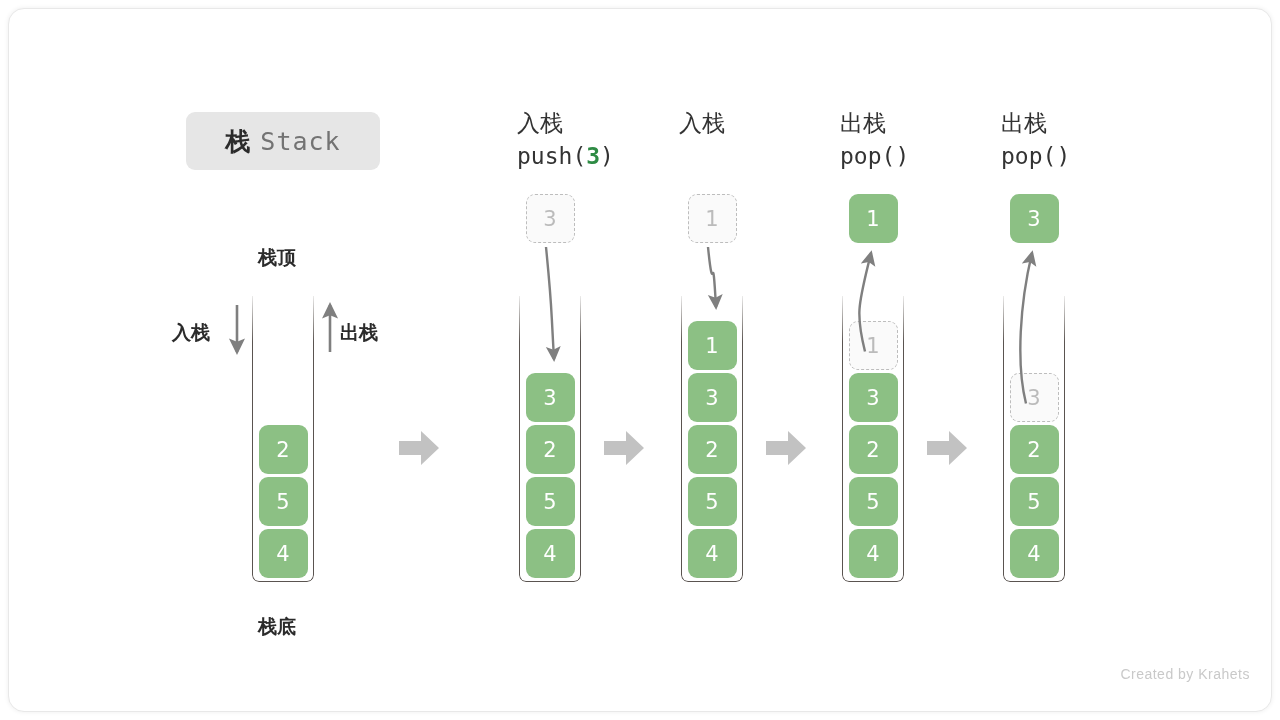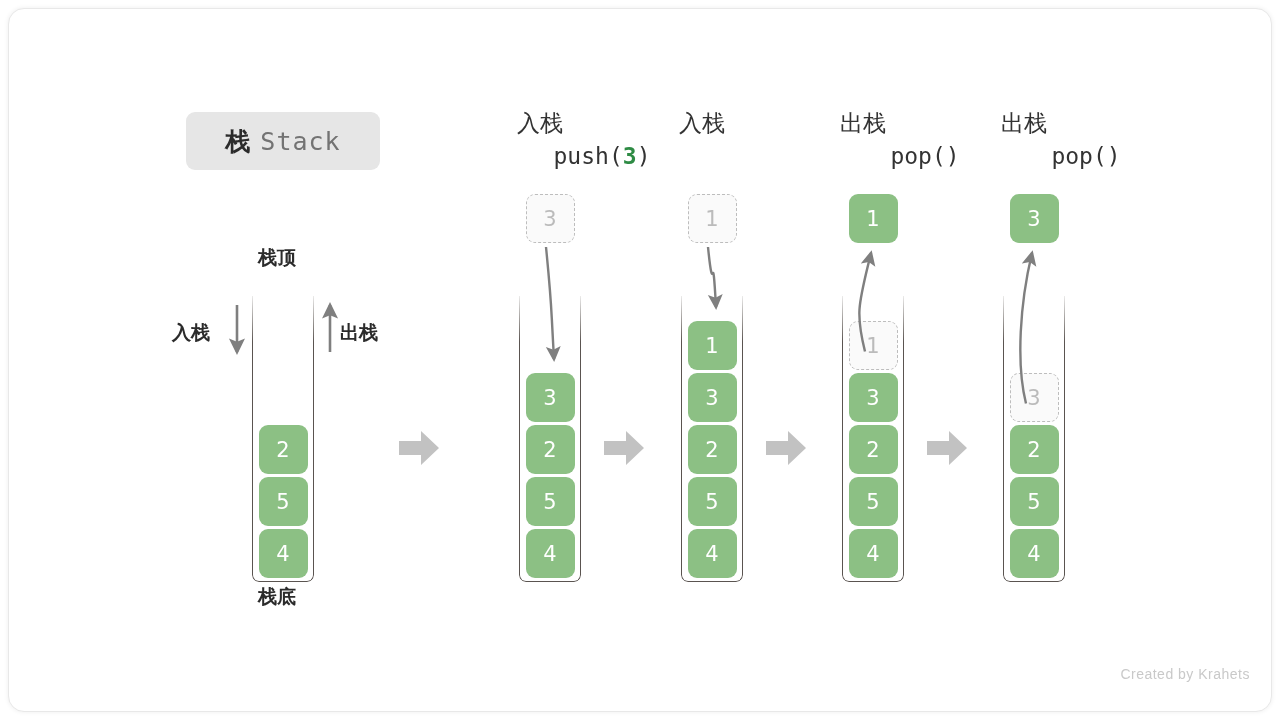--- a/index.html
+++ b/index.html
@@ -70,21 +70,20 @@
     color: #333333;
     display: block;
   }
   .col-header .hdr-code {
     font-size: 23px;
     font-family: "DejaVu Sans Mono", "Liberation Mono", monospace;
     color: #333333;
     display: block;
     margin-top: 2px;
     white-space: pre;
-    text-align: center;
   }
   .col-header .hdr-code .num {
     color: #2e8b44;
     font-weight: 700;
   }
 
   .tube {
     position: absolute;
     box-sizing: border-box;
     border-left: 1.6px solid #5a5450;
@@ -152,21 +151,21 @@
 
 <div id="canvas">
   <div id="frame"></div>
 
   <div id="title-chip">
     <span class="cn">栈</span>
     <span class="en">Stack</span>
   </div>
 
   <div class="vlabel" style="left:258px; top:245px;">栈顶</div>
-  <div class="vlabel" style="left:258px; top:584px;">栈底</div>
+  <div class="vlabel" style="left:258px; top:614px;">栈底</div>
   <div class="vlabel" style="left:172px; top:320px;">入栈</div>
   <div class="vlabel" style="left:340px; top:320px;">出栈</div>
 
   <div id="columns-mount">
       <div class="tube" style="left: 252px; top: 296px; width: 62px; height: 286px;"></div>
       <div class="cell solid" style="left: 258.5px; top: 425px;">2</div>
       <div class="cell solid" style="left: 258.5px; top: 477px;">5</div>
       <div class="cell solid" style="left: 258.5px; top: 529px;">4</div>
       <div class="col-header" style="left: 517px; top: 108px;">
         <span class="hdr-cn">入栈</span>

